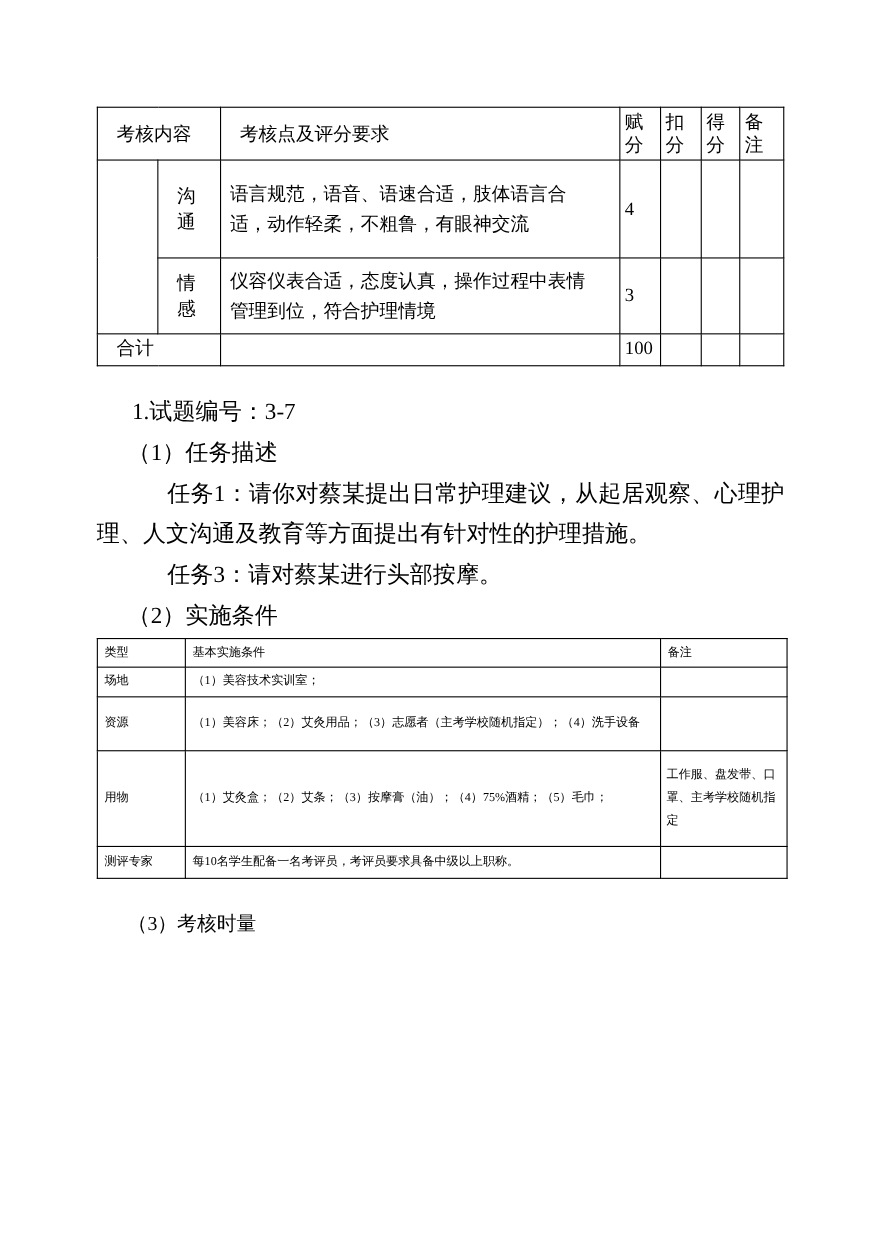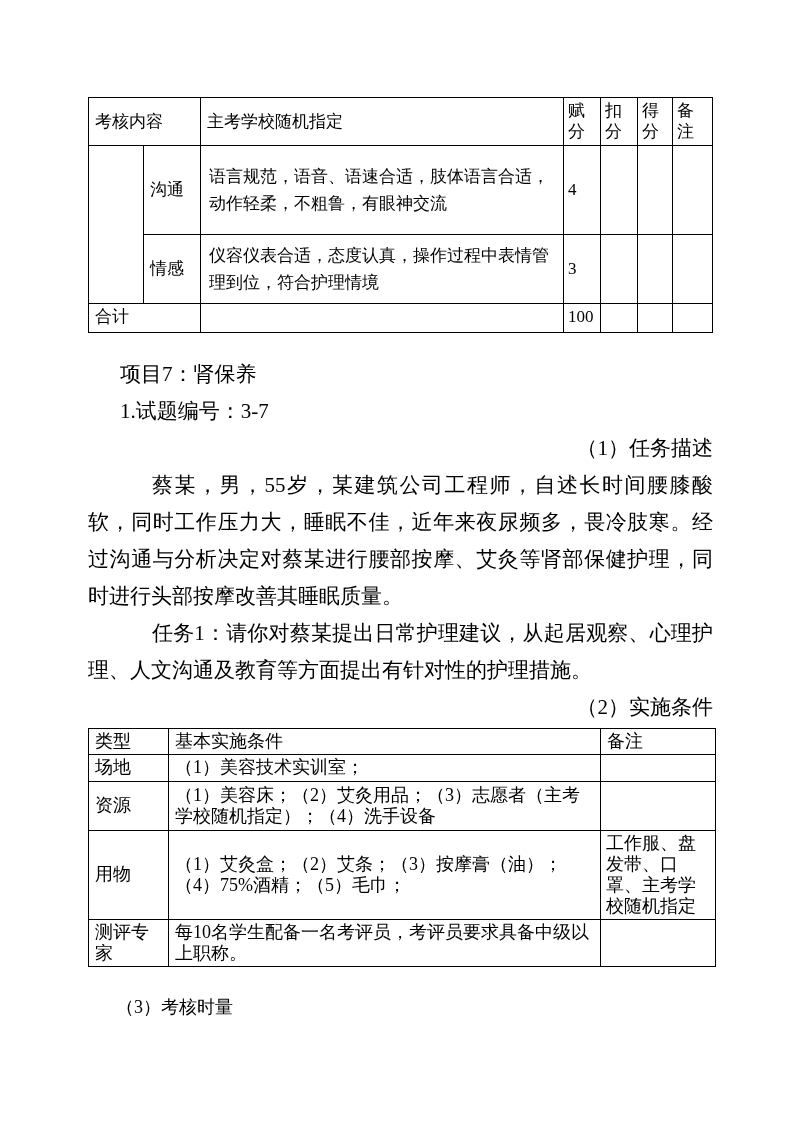--- a/index.html
+++ b/index.html
@@ -22,46 +22,46 @@
 
   
   table.t1 {
     width: 624px;
     border-collapse: collapse;
     table-layout: fixed;
     font-size: 17px;
   }
   table.t1 td {
     border: 1px solid #000;
-    padding: 2px 6px;
+    padding: 2px 17px;
     vertical-align: middle;
     overflow: hidden;
   }
   table.t1 tr.hdr td { height: 40px; line-height: 1.25; }
   table.t1 td.vcell { white-space: pre-line; padding: 2px 4px; line-height: 1.3; }
   table.t1 tr.r1 td { height: 84px; }
   table.t1 tr.r2 td { height: 64px; }
   table.t1 tr.tot td { height: 24px; line-height: 1.1; }
   table.t1 td.desc { line-height: 27px; padding-left: 8px; }
   table.t1 td.score { padding-left: 4px; }
 
   
   .bodytext { margin-top: 23px; font-size: 21px; line-height: 37px; }
   .bodytext p { margin: 0; }
   .ind32 { margin-left: 32px !important; }
-  .ind28 { margin-left: 28px !important; text-align: right; }
+  .ind28 { margin-left: 28px !important; }
   .para { text-align: justify; text-indent: 64px; }
   .taskline { text-indent: 64px; }
 
   
   table.t2 {
     width: 627px;
     border-collapse: collapse;
     table-layout: fixed;
-    font-size: 18px;
+    font-size: 11px;
     margin-top: 2px;
   }
   table.t2 td {
     border: 1px solid #000;
     padding: 2px 6px;
     vertical-align: middle;
     line-height: 21px;
     overflow: hidden;
   }
   table.t2 tr.hdr2 td { height: 20px; }
@@ -89,21 +89,21 @@
           <col style="width:57px">
           <col style="width:363px">
         <col style="width:37px">
           <col style="width:37px">
           <col style="width:35px">
           <col style="width:40px">
       </colgroup>
       <tbody>
         <tr class="hdr">
           <td colspan="2">考核内容</td>
-          <td>主考学校随机指定</td>
+          <td>考核点及评分要求</td>
           <td class="vcell">赋
 分</td>
           <td class="vcell">扣
 分</td>
           <td class="vcell">得
 分</td>
           <td class="vcell">备
 注</td>
         </tr>
         <tr class="r1">
@@ -128,25 +128,24 @@
           <td></td>
           <td class="score">100</td>
           <td></td>
           <td></td>
           <td></td>
         </tr>
       </tbody>
     </table>
 
     <div class="bodytext">
-      <p class="ind32">项目7：肾保养</p>
       <p class="ind32">1.试题编号：3-7</p>
       <p class="ind28">（1）任务描述</p>
-      <p class="para">蔡某，男，55岁，某建筑公司工程师，自述长时间腰膝酸软，同时工作压力大，睡眠不佳，近年来夜尿频多，畏冷肢寒。经过沟通与分析决定对蔡某进行腰部按摩、艾灸等肾部保健护理，同时进行头部按摩改善其睡眠质量。</p>
       <p class="para">任务1：请你对蔡某提出日常护理建议，从起居观察、心理护理、人文沟通及教育等方面提出有针对性的护理措施。</p>
+      <p class="taskline">任务3：请对蔡某进行头部按摩。</p>
       <p class="ind28">（2）实施条件</p>
     </div>
 
     <table class="t2">
       <colgroup>
         <col style="width:80px">
           <col style="width:432px">
           <col style="width:115px">
       </colgroup>
       <tbody>

